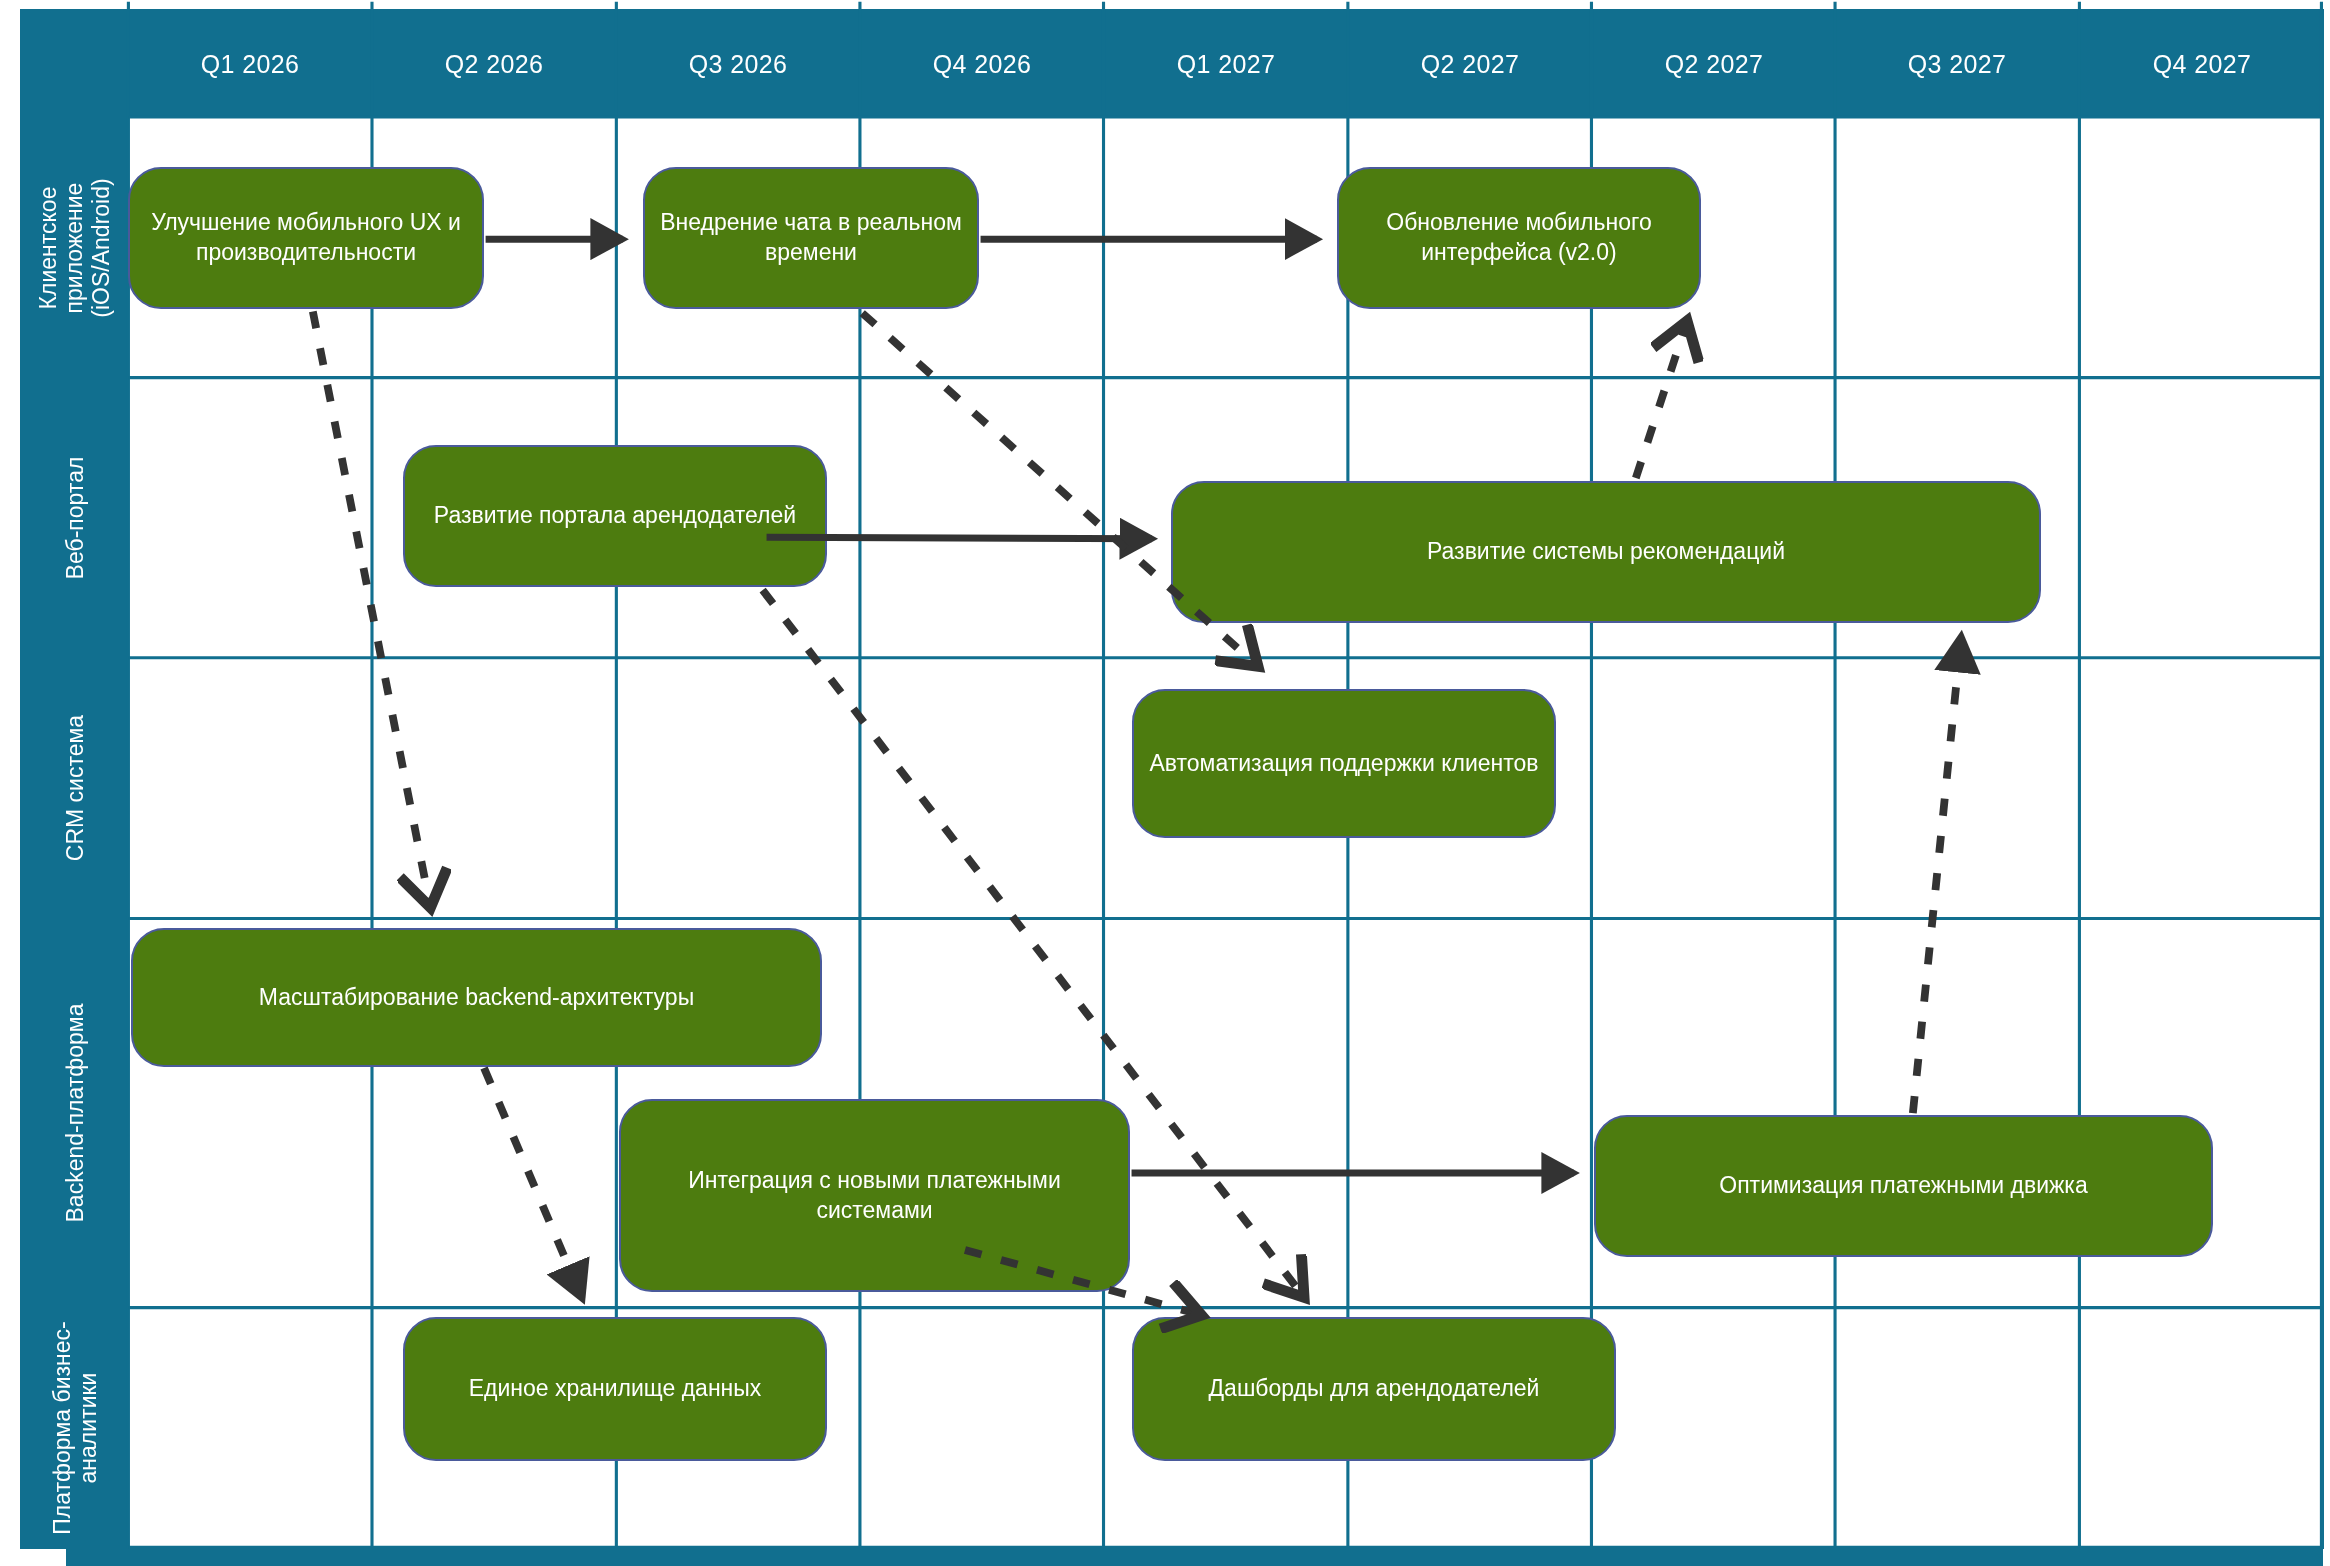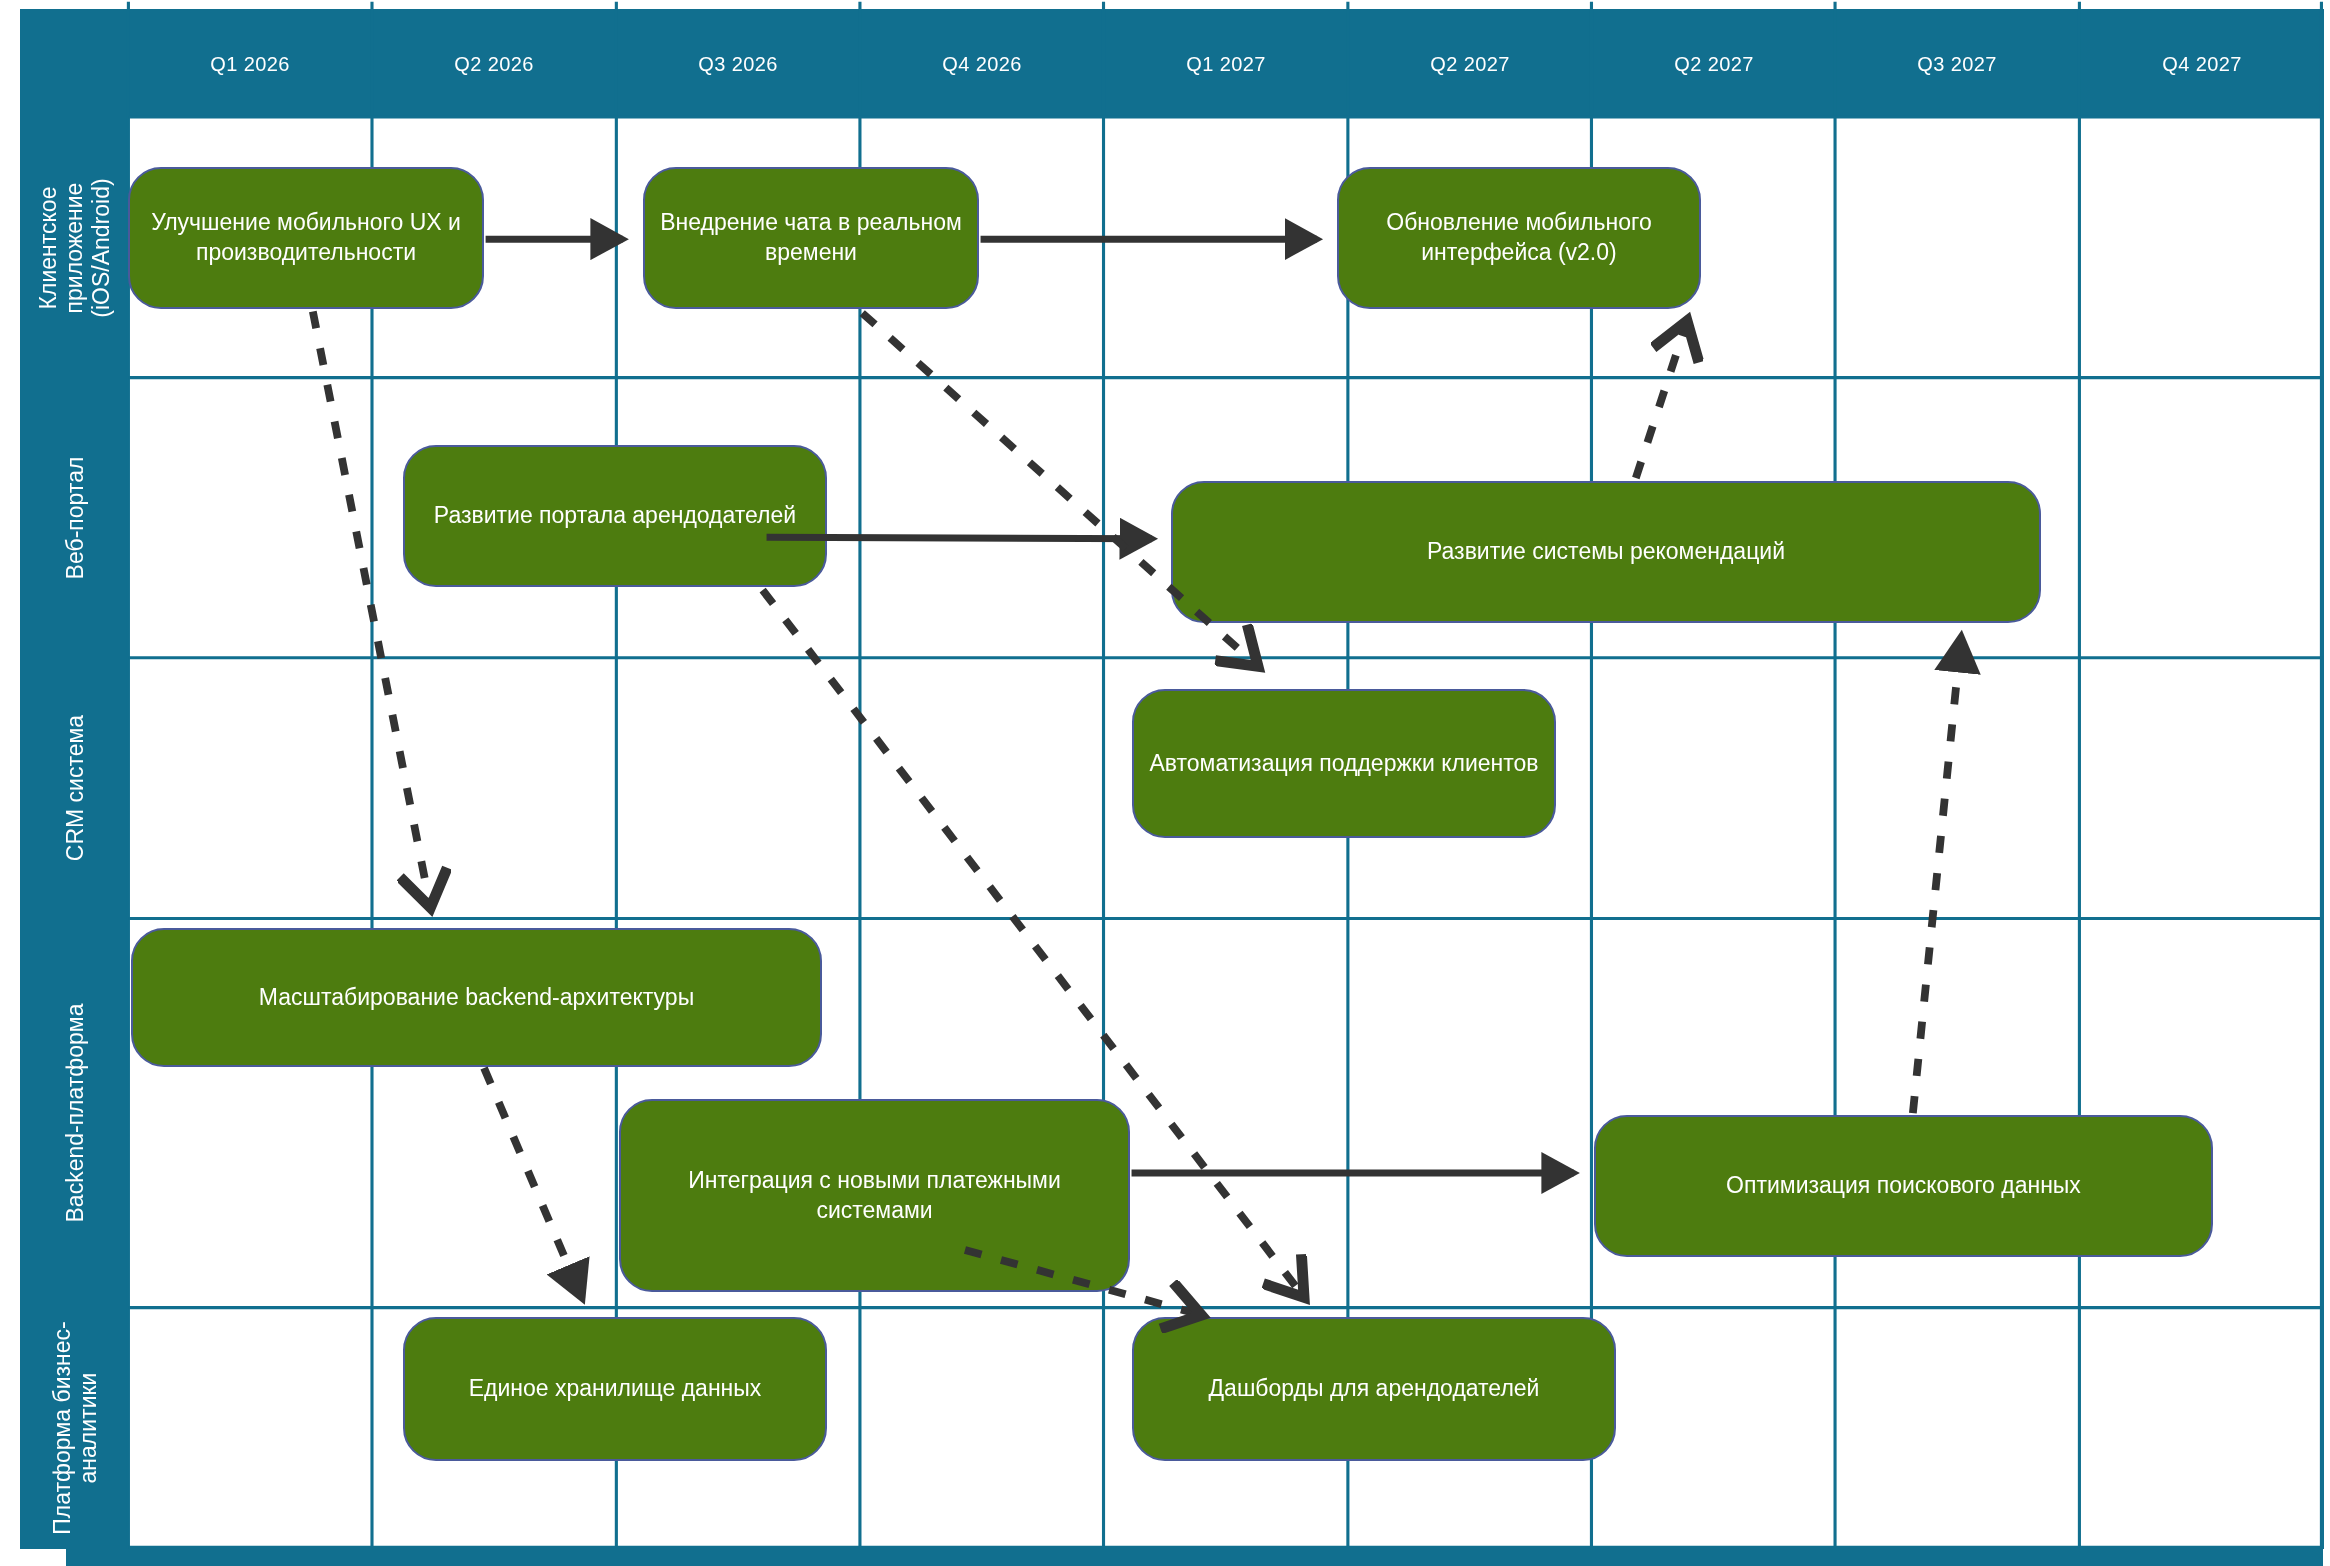--- a/index.html
+++ b/index.html
@@ -9,21 +9,21 @@
   }
   .teal-band{position:absolute;left:19.5px;top:9.3px;width:2304px;height:1540px;background:#116F8F;}
   .grid-area{position:absolute;left:128px;top:117px;width:2195px;height:1432px;background:#ffffff;}
   .bottom-strip{position:absolute;left:66px;top:1549px;width:2257px;height:18px;background:#116F8F;}
   svg.layer{position:absolute;left:0;top:0;pointer-events:none;}
   .svg-grid{z-index:1;}
   .svg-arrows{z-index:3;}
   .quarter{
     position:absolute;top:37px;height:54px;z-index:2;
     display:flex;align-items:center;justify-content:center;
-    color:#ffffff;font-size:20px;letter-spacing:0.4px;
+    color:#ffffff;font-size:25px;letter-spacing:0.4px;
   }
   .lane-label{
     position:absolute;z-index:2;color:#ffffff;font-size:23px;line-height:1.15;
     text-align:center;transform:translate(-50%,-50%) rotate(-90deg);
   }
   .task{
     position:absolute;z-index:2;box-sizing:border-box;
     background:#4d7c0f;border:2.3px solid #4A5A9B;border-radius:33px;
     color:#ffffff;font-size:23px;line-height:1.3;text-align:center;
     display:flex;align-items:center;justify-content:center;padding:4.7px 11px;
@@ -75,21 +75,21 @@
   <div class="lane-label" style="left:75px;top:1428px;width:233px">Платформа бизнес-аналитики</div>
 
   <div class="task" style="left:128px;top:167px;width:356px;height:142px">Улучшение мобильного UX и производительности</div>
   <div class="task" style="left:643px;top:167px;width:336px;height:142px">Внедрение чата в реальном времени</div>
   <div class="task" style="left:1337px;top:167px;width:364px;height:142px">Обновление мобильного интерфейса (v2.0)</div>
   <div class="task" style="left:403px;top:445px;width:424px;height:142px">Развитие портала арендодателей</div>
   <div class="task" style="left:1171px;top:481px;width:870px;height:142px">Развитие системы рекомендаций</div>
   <div class="task" style="left:1132px;top:689px;width:424px;height:149px">Автоматизация поддержки клиентов</div>
   <div class="task" style="left:131px;top:928px;width:691px;height:139px">Масштабирование backend-архитектуры</div>
   <div class="task" style="left:619px;top:1099px;width:511px;height:193px">Интеграция с новыми платежными системами</div>
-  <div class="task" style="left:1594px;top:1115px;width:619px;height:142px">Оптимизация поискового данных</div>
+  <div class="task" style="left:1594px;top:1115px;width:619px;height:142px">Оптимизация платежными движка</div>
   <div class="task" style="left:403px;top:1317px;width:424px;height:144px">Единое хранилище данных</div>
   <div class="task" style="left:1132px;top:1317px;width:484px;height:144px">Дашборды для арендодателей</div>
 
   <svg class="layer svg-arrows" width="2330" height="1567" viewBox="0 0 2994 2013">
     <defs>
       <marker id="headFilled" markerWidth="6" markerHeight="6" refX="4.6" refY="3" orient="auto">
         <path d="M0,0 L5.5,3 L0,6 Z" fill="#333333"></path>
       </marker>
       <marker id="headOpen" markerWidth="7" markerHeight="7" refX="5" refY="3.5" orient="auto">
         <path d="M1,0.4 L5.6,3.5 L1,6.6" fill="none" stroke="#333333" stroke-width="1.4"></path>

